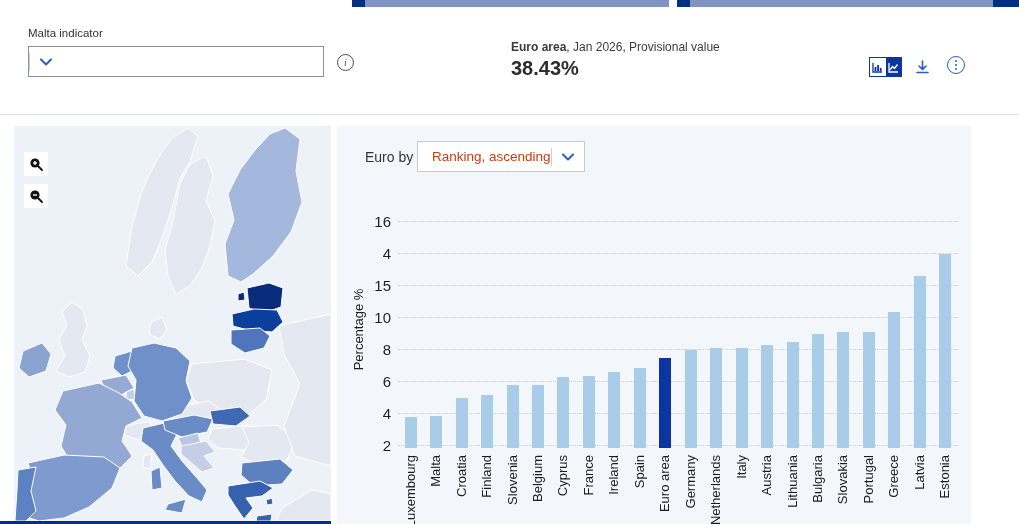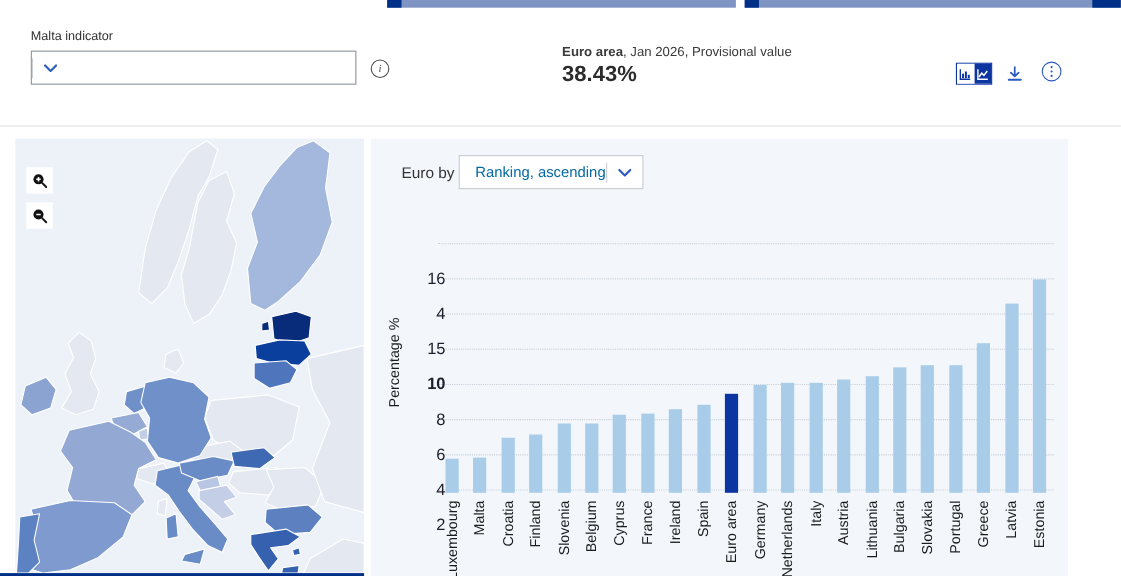--- a/index.html
+++ b/index.html
@@ -52,29 +52,29 @@
   
   #map-panel{position:absolute;left:14px;top:126px;width:317px;height:395px;background:#edf2f9;overflow:hidden;}
   .mapzoom{position:absolute;left:10px;width:24px;height:24px;background:#fff;display:flex;align-items:center;justify-content:center;z-index:5;}
   #map-zoom-in{top:26px;}
   #map-zoom-out{top:58px;}
   #bottom-strip{position:absolute;left:0;top:521px;width:331px;height:3px;background:#002f87;}
   
   #chart-panel{position:absolute;left:337px;top:126px;width:634px;height:398px;background:#f3f7fb;}
   .sortby-label{position:absolute;left:28px;top:23px;font-size:14px;color:#333;}
   #sort-dd{left:80px;top:15px;width:168px;height:31px;border:1px solid #c6cad1;}
-  #sort-dd .dd-text{flex:1;padding-left:14px;font-size:13.5px;color:#0369a1;white-space:nowrap;}
+  #sort-dd .dd-text{flex:1;padding-left:14px;font-size:13.5px;color:#c2410c;white-space:nowrap;}
   .ylab{
     position:absolute;left:-39px;top:196px;width:120px;text-align:center;
     font-size:13px;color:#1b1b1b;transform:rotate(-90deg);
   }
   #plot{position:absolute;left:61px;top:83px;width:560px;height:239px;}
   .gridline{position:absolute;left:0;width:100%;height:0;border-top:1px dotted #c7cfdb;}
   .bar{position:absolute;bottom:0;width:12px;}
-  .ytick{position:absolute;left:18px;width:50px;text-align:right;font-size:15px;color:#1d1d2c;margin-top:32px;}
+  .ytick{position:absolute;left:4px;width:50px;text-align:right;font-size:15px;color:#1d1d2c;}
   .xlab-wrap{position:absolute;width:18px;height:69px;overflow:hidden;top:329px;}
   .xlab-wrap span{
     display:block;margin:0 auto;writing-mode:vertical-rl;transform:rotate(180deg);
     font-size:13px;color:#1b1b1b;white-space:nowrap;line-height:18px;
   }
 </style>
 </head>
 <body>
 
 <div class="tabstrip" id="tabstrip1">
@@ -236,21 +236,21 @@
       <div class="bar" title="Portugal: 9.1%" style="left: 464.909px; height: 115.6px; background: rgb(169, 204, 233);"></div>
       <div class="bar" title="Greece: 10.4%" style="left: 490.364px; height: 136.4px; background: rgb(169, 204, 233);"></div>
       <div class="bar" title="Latvia: 12.6%" style="left: 515.818px; height: 171.6px; background: rgb(169, 204, 233);"></div>
       <div class="bar" title="Estonia: 14%" style="left: 541.273px; height: 194px; background: rgb(169, 204, 233);"></div>
     </div>
   <div id="yticks">
       <div class="ytick" style="top: 311px;">2</div>
       <div class="ytick" style="top: 279px;">4</div>
       <div class="ytick" style="top: 247px;">6</div>
       <div class="ytick" style="top: 215px;">8</div>
-      <div class="ytick" style="top: 183px; font-weight: bold;">10</div>
+      <div class="ytick" style="top: 183px;">10</div>
       <div class="ytick" style="top: 151px;">15</div>
       <div class="ytick" style="top: 119px;">4</div>
       <div class="ytick" style="top: 87px;">16</div>
     </div>
   <div id="xlabels">
       <div class="xlab-wrap" style="left: 64.7273px;">
         <span>Luxembourg</span>
       </div>
       <div class="xlab-wrap" style="left: 90.1818px;">
         <span>Malta</span>

